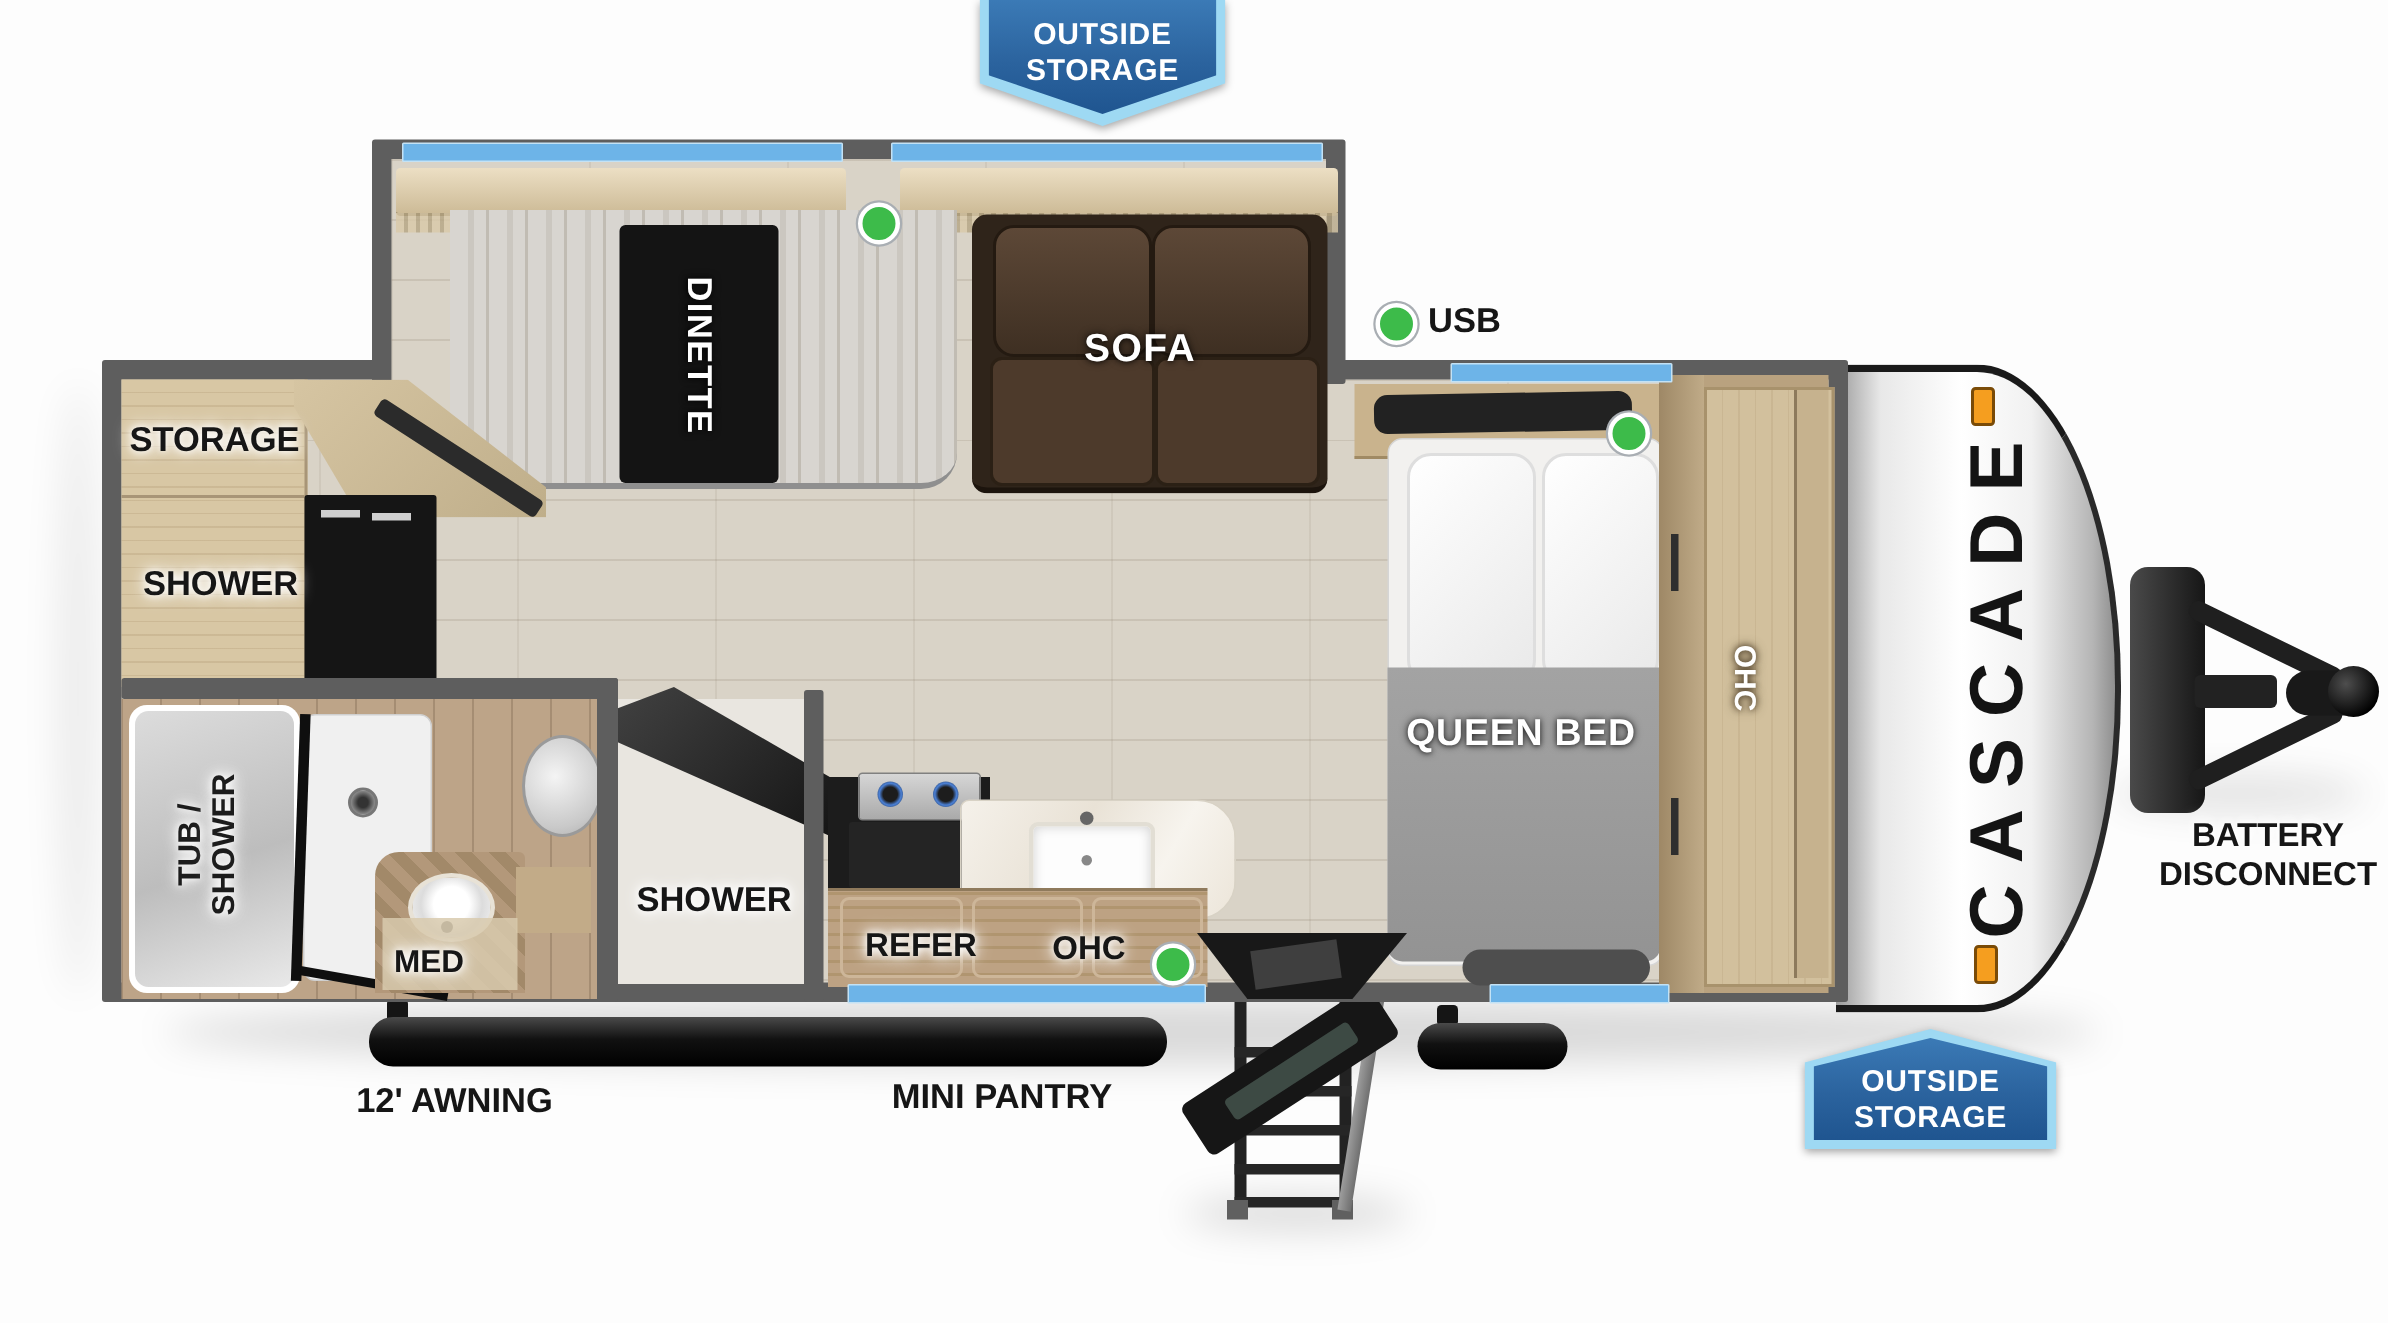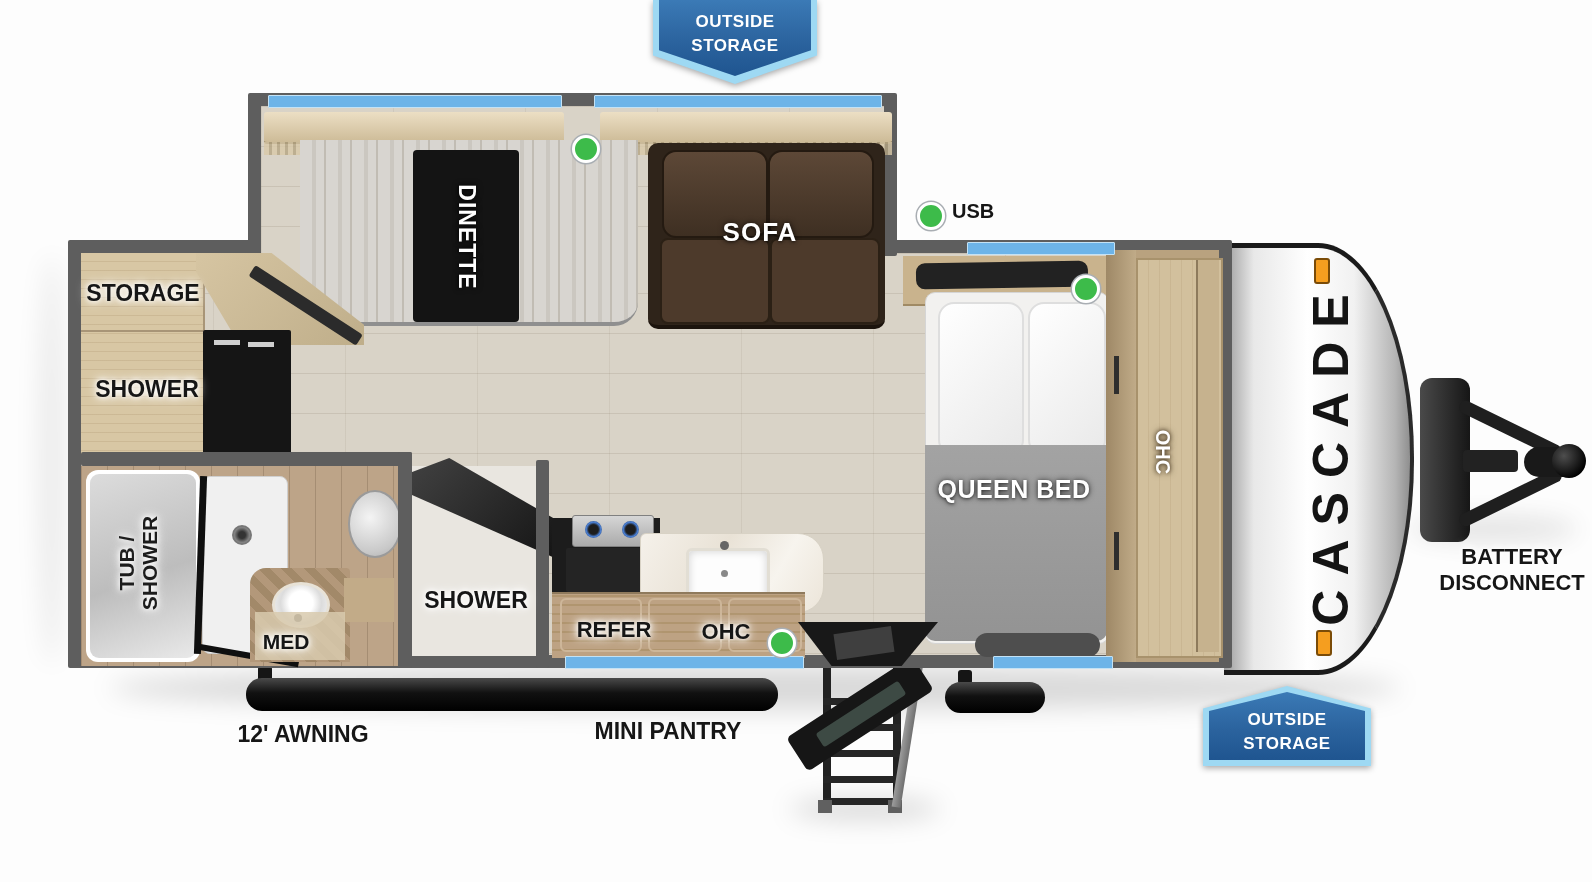--- a/index.html
+++ b/index.html
@@ -27,21 +27,21 @@
        text-shadow:0 0 6px rgba(0,0,0,.65),0 1px 3px rgba(0,0,0,.5);}
   .ctr{transform:translate(-50%,-50%);}
   .rot90{transform:translate(-50%,-50%) rotate(90deg);}
   .rotm90{transform:translate(-50%,-50%) rotate(-90deg);}
   .two-line{text-align:center;line-height:23px;}
   
   .banner-outer{position:absolute;z-index:11;filter:drop-shadow(0 2px 3px rgba(0,0,0,.35));}
   .banner-skin{position:absolute;inset:0;background:#9ed9f3;}
   .banner-fill{position:absolute;background:linear-gradient(180deg,#3b7ab6 0%,#2b639e 55%,#1f5590 100%);}
   .banner-text{position:absolute;width:100%;text-align:center;color:#fff;font-weight:bold;
-       font-size:17px;letter-spacing:.5px;}
+       font-size:20px;letter-spacing:.5px;}
   .pent-down{clip-path:polygon(0 0,100% 0,100% 66%,50% 100%,0 66%);}
   .pent-up{clip-path:polygon(50% 0,100% 28%,100% 100%,0 100%,0 28%);}
   
   .shadow{position:absolute;background:rgba(0,0,0,.14);border-radius:50%;filter:blur(12px);z-index:1;}
   
   .tube{position:absolute;height:33px;border-radius:16px;z-index:2;
         background:linear-gradient(180deg,#4a4a4a 0%,#111 45%,#000 100%);}
   .rung{position:absolute;width:78px;height:7px;background:#262626;z-index:2;}
   .amber{position:absolute;width:12px;height:22px;background:#f59e1f;border:2px solid #7a4b07;
         border-radius:3px;z-index:6;}
@@ -251,21 +251,21 @@
   <div class="window" style="left:594px;top:95px;width:286px;z-index:9;"></div>
   <div class="window" style="left:967px;top:242px;width:146px;z-index:9;"></div>
   <div class="window" style="left:565px;top:656px;width:237px;z-index:9;"></div>
   <div class="window" style="left:993px;top:656px;width:118px;z-index:9;"></div>
 
   <div class="dot" style="left:572px;top:135px;"></div>
   <div class="dot" style="left:917px;top:202px;"></div>
   <div class="dot" style="left:1072px;top:275px;"></div>
   <div class="dot" style="left:768px;top:629px;"></div>
 
-  <div class="lbl" style="left:952px;top:200px;font-size:20px;text-shadow:none;">USB</div>
+  <div class="lbl" style="left:952px;top:200px;font-size:23px;text-shadow:none;">USB</div>
   <div class="lbl ctr" style="left:303px;top:734px;font-size:23px;text-shadow:none;">12' AWNING</div>
   <div class="lbl ctr" style="left:668px;top:731px;font-size:23px;text-shadow:none;">MINI PANTRY</div>
 
   <div class="banner-outer" style="left:653px;top:0;width:164px;height:84px;">
     <div class="banner-skin pent-down"></div>
     <div class="banner-fill pent-down" style="left:6px;top:0;width:152px;height:76px;"></div>
     <div class="banner-text" style="top:12px;">OUTSIDE</div>
     <div class="banner-text" style="top:36px;">STORAGE</div>
   </div>
   <div class="banner-outer" style="left:1203px;top:686px;width:168px;height:80px;">

